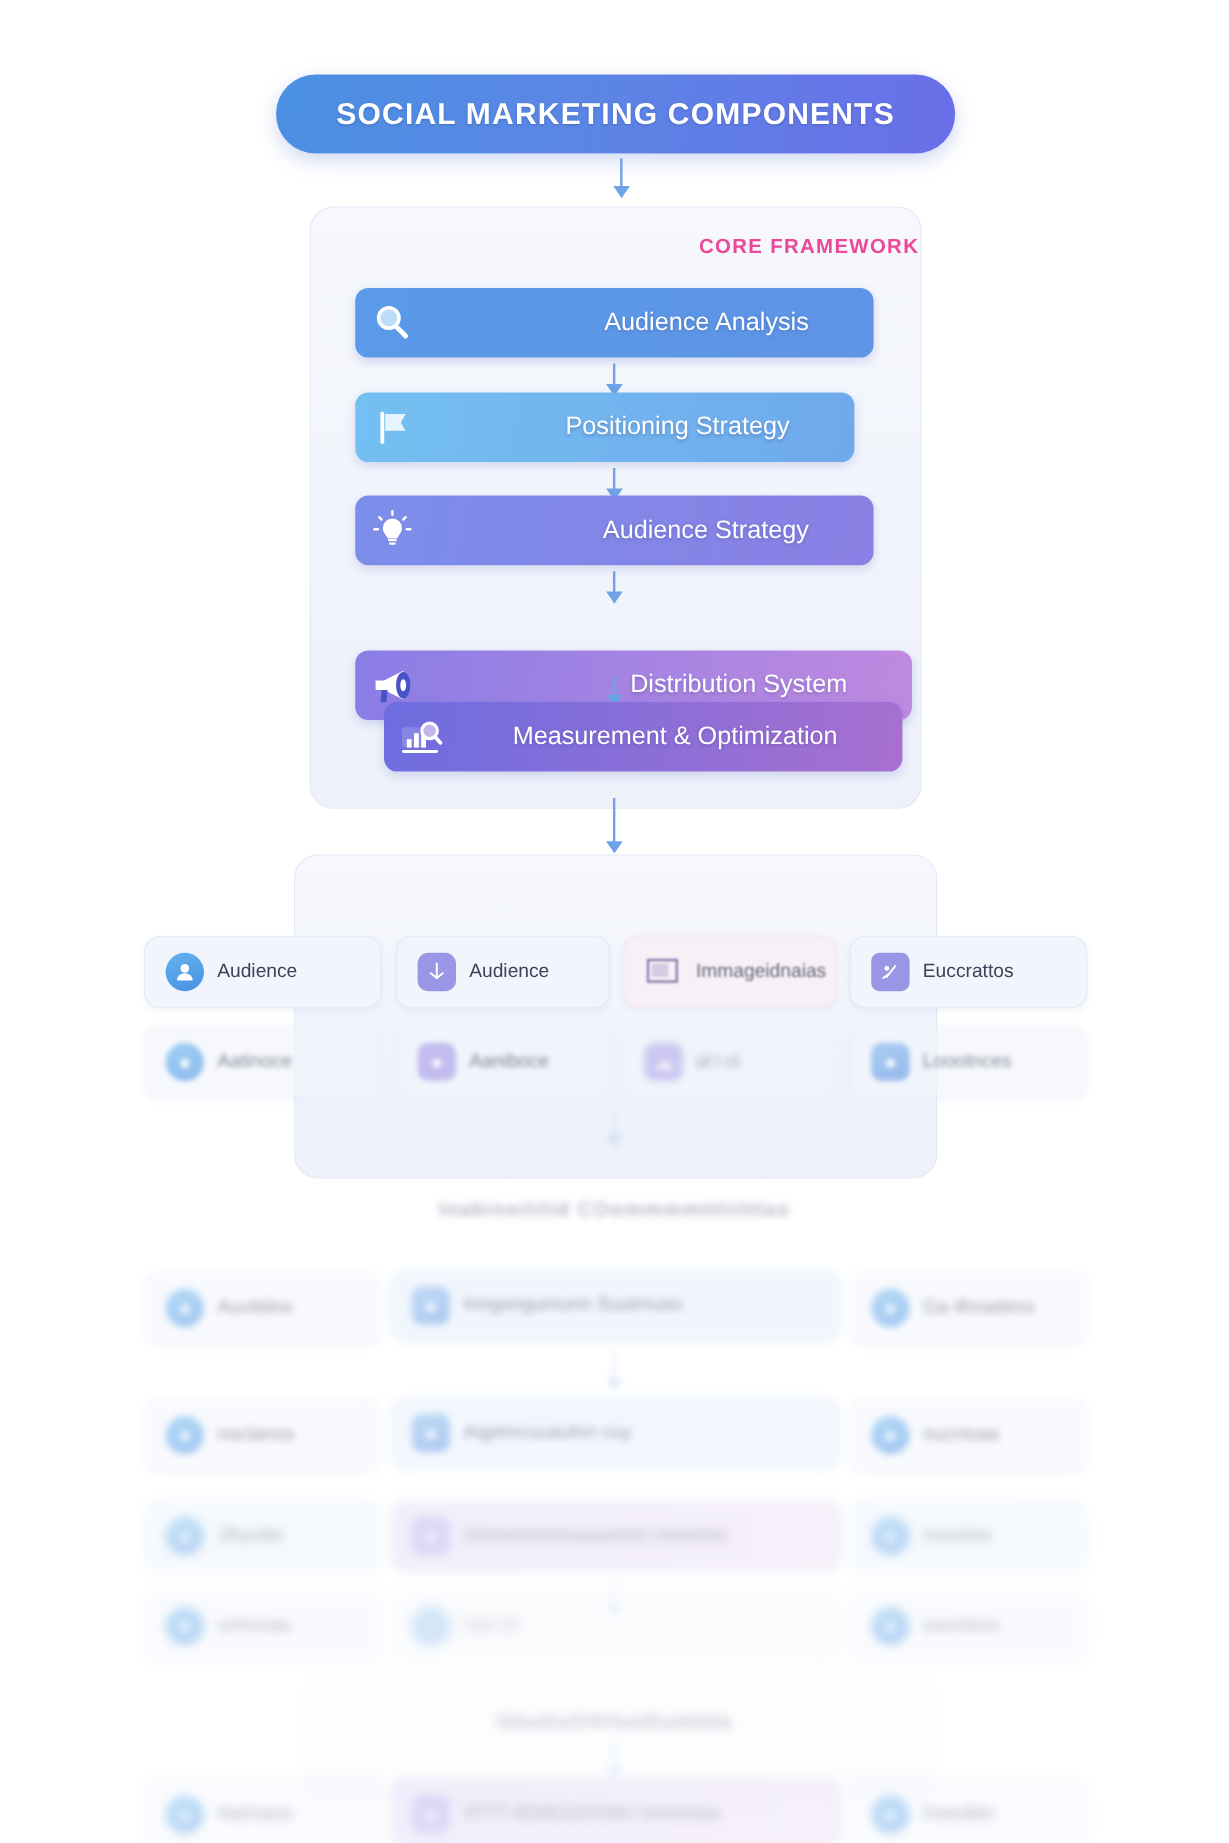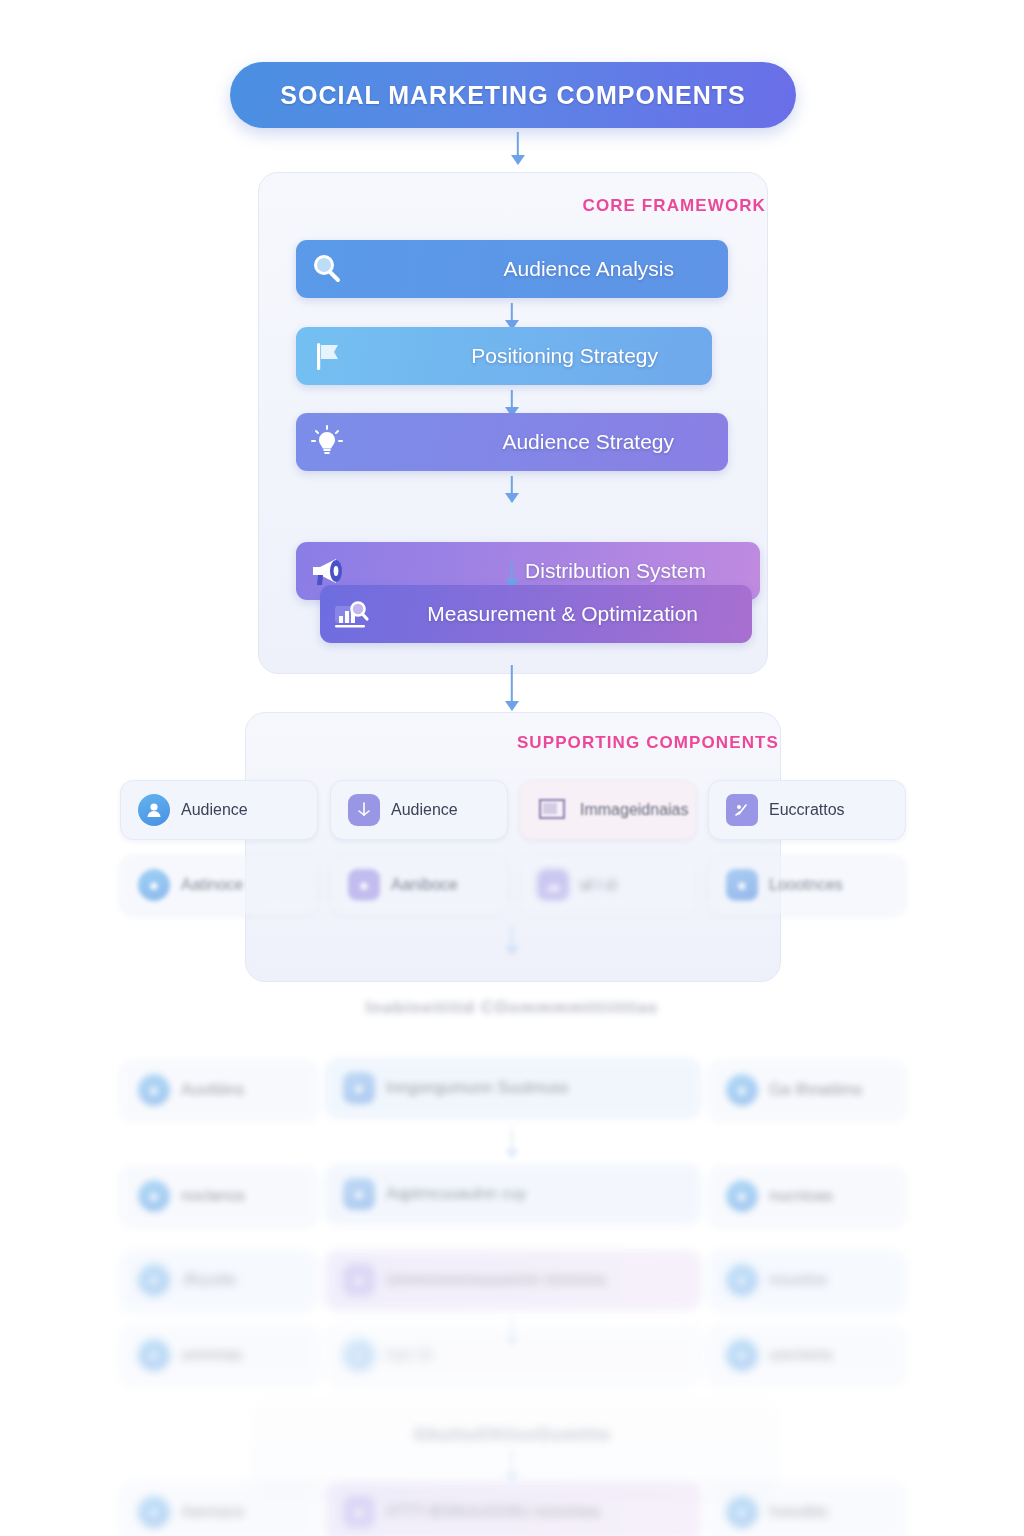--- a/index.html
+++ b/index.html
@@ -200,21 +200,20 @@
     </div>
     <div class="bar-label">Measurement &amp; Optimization</div>
   </div>
 
   <div class="arrow" style="left:505px;top:665px;width:14px;height:45px;">
       <div class="shaft"></div>
       <div class="head"></div>
     </div>
 
   <div class="panel" style="left:245px;top:712px;width:534px;height:268px;"></div>
-  <div class="panel-title" style="left:245px;top:733px;width:534px;">SUPPORTING COMPONENTS</div>
 
   <div class="card" style="left:120px;top:780px;width:196px;">
     <div class="c-icon">
       <div class="ico-circle">
           <svg width="20" height="20" viewBox="0 0 20 20">
             <circle cx="10" cy="7" r="3.6" fill="#fff"></circle>
             <path d="M3.5 17 a6.5 6 0 0 1 13 0z" fill="#fff"></path>
           </svg>
         </div>
     </div>

